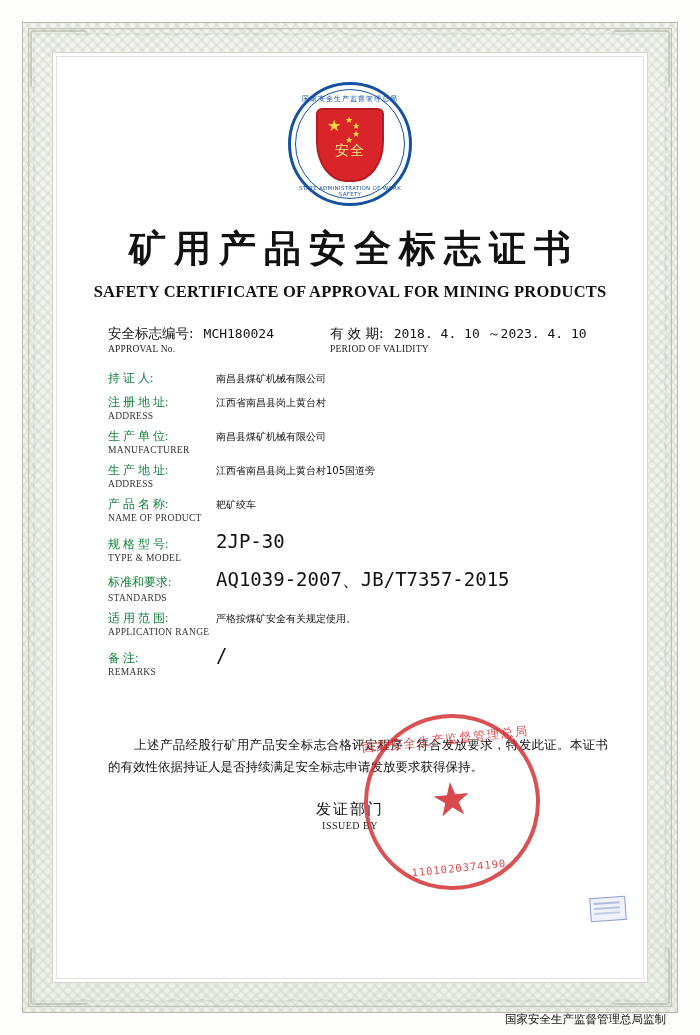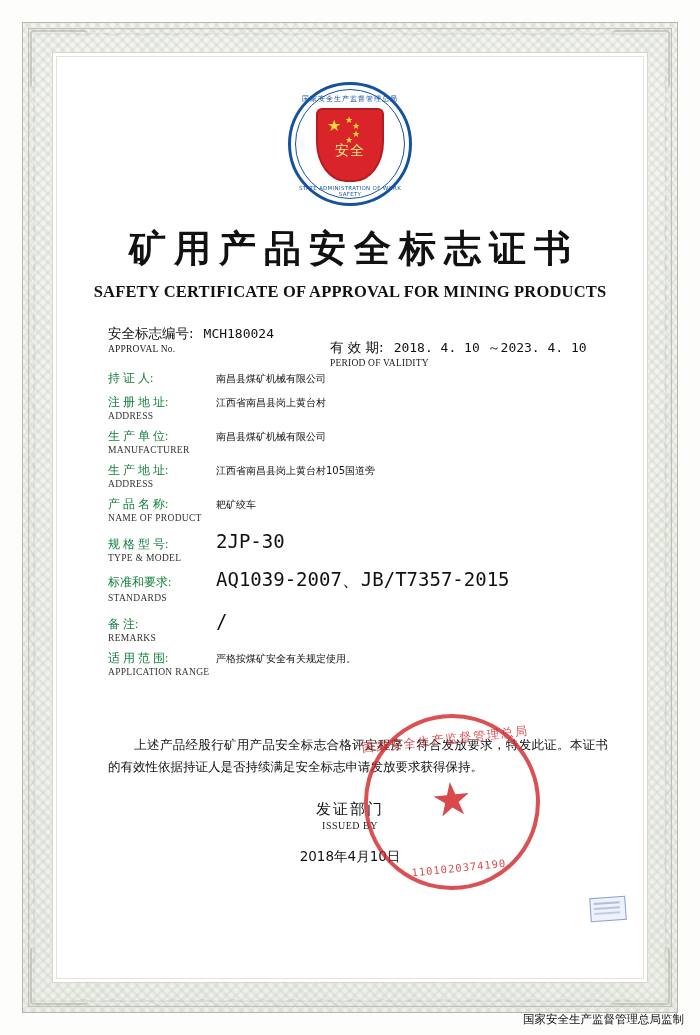--- a/index.html
+++ b/index.html
@@ -202,21 +202,21 @@
     color: #111;
   }
   .ap-left {
     position: absolute;
     left: 0; top: 0;
   }
   .ap-left .l1 { white-space: nowrap; }
   .ap-left .l2 { margin-top: 1px; }
   .ap-right {
     position: absolute;
-    left: 222px; top: 14px;
+    left: 222px; top: 0;
   }
   .ap-right .l2 { margin-top: 1px; }
   .inline-val { margin-left: 6px; }
 
   
   .fields {
     position: absolute;
     left: 56px;
     right: 34px;
     top: 318px;
@@ -357,21 +357,21 @@
     position: absolute;
     left: 3px; top: 4px;
     width: 26px; height: 2px;
     background: rgba(60, 90, 170, 0.35);
     box-shadow: 0 5px 0 rgba(60,90,170,0.30), 0 10px 0 rgba(60,90,170,0.25);
   }
 
   
   .footer {
     position: absolute;
-    right: 16px;
+    right: 34px;
     bottom: 8px;
     font-family: "DejaVu Sans", sans-serif;
     font-size: 11.5px;
     color: #111;
     text-align: center;
   }
 </style>
 </head>
 <body>
 
@@ -489,44 +489,43 @@
       <div class="field">
         <div class="row1">
           <span class="name">标准和要求:</span>
           <span class="value mono">AQ1039-2007、JB/T7357-2015</span>
         </div>
         <div class="row2">STANDARDS</div>
       </div>
 
       <div class="field">
         <div class="row1">
+          <span class="name">适 用 范 围:</span>
+          <span class="value">严格按煤矿安全有关规定使用。</span>
+        </div>
+        <div class="row2">APPLICATION RANGE</div>
+      </div>
+
+      <div class="field">
+        <div class="row1">
           <span class="name">备     注:</span>
           <span class="value mono">/</span>
         </div>
         <div class="row2">REMARKS</div>
-      </div>
-
-      <div class="field">
-        <div class="row1">
-          <span class="name">适 用 范 围:</span>
-          <span class="value">严格按煤矿安全有关规定使用。</span>
-        </div>
-        <div class="row2">APPLICATION RANGE</div>
       </div>
 
     </div>
 
     <div class="statement"><span class="indent"></span><span>上述产品经股行矿用产品安全标志合格评定程序，符合发放要求，特发此证。本证书的有效性依据持证人是否持续满足安全标志申请发放要求获得保持。</span></div>
 
     <div class="issued">
       <div class="cn">发证部门</div>
       <div class="en">ISSUED BY</div>
     </div>
 
-    <div class="issue-date">2018年4月10日</div>
 
     <div class="seal">
       <div class="seal-text">国家安全生产监督管理总局</div>
       <div class="seal-star">★</div>
       <div class="seal-num">1101020374190</div>
     </div>
 
     <div class="blue-stamp"></div>
 
   </div>

